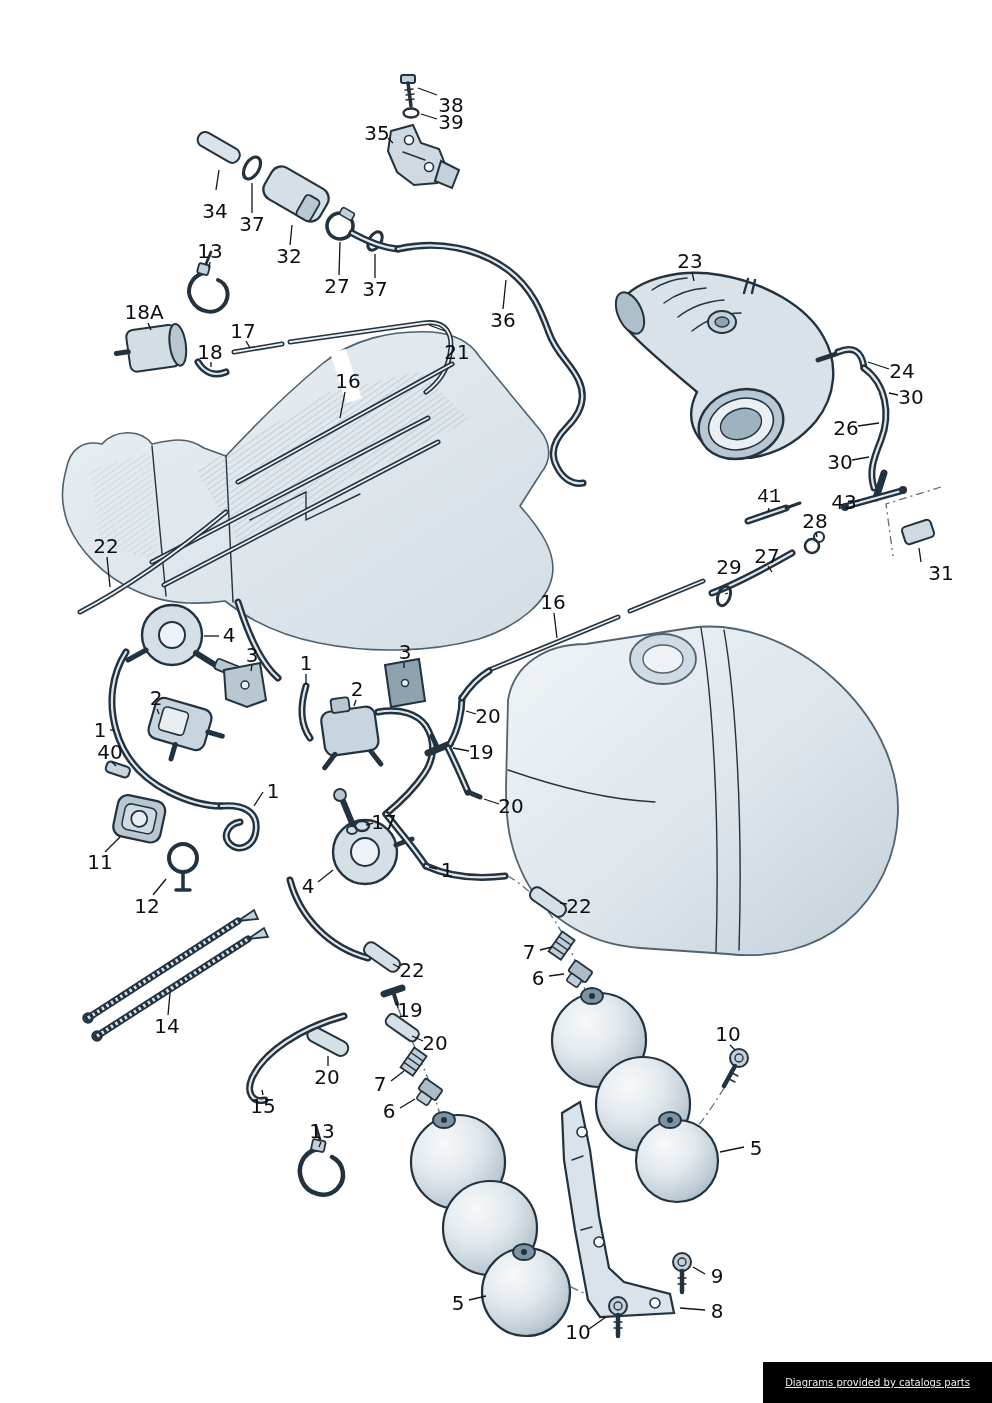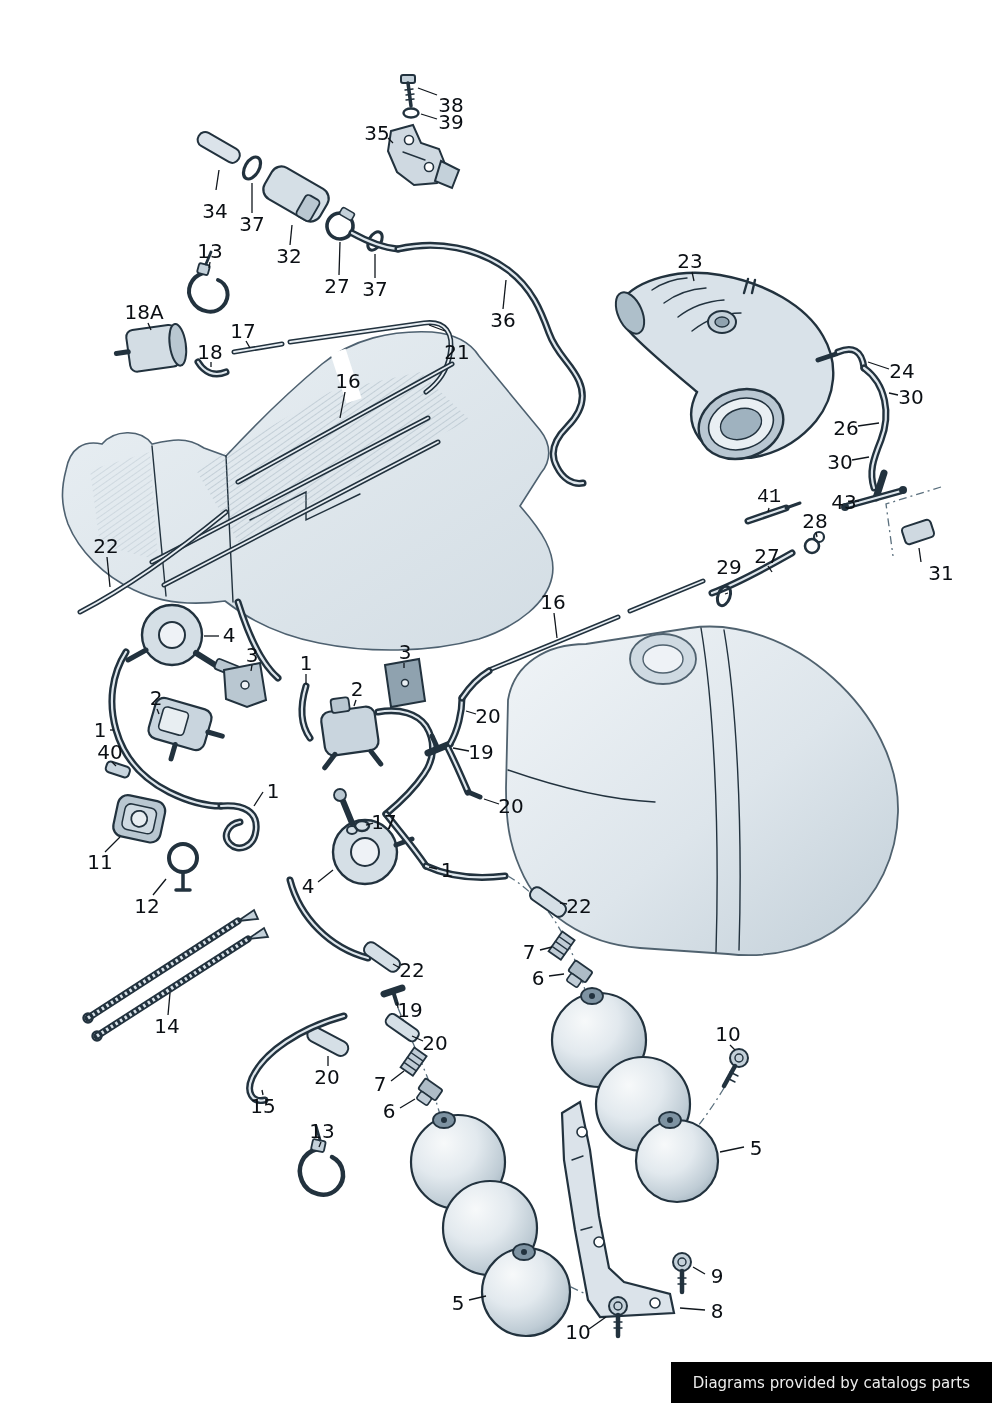--- a/index.html
+++ b/index.html
@@ -5,21 +5,21 @@
   html,body{margin:0;padding:0;background:#ffffff;}
   #stage{position:relative;width:992px;height:1403px;background:#ffffff;overflow:hidden;
          font-family:"DejaVu Sans","Liberation Sans",sans-serif;}
   #diagram-svg{position:absolute;left:0;top:0;}
   #leader-svg{position:absolute;left:0;top:0;pointer-events:none;}
   #leader-svg line{stroke:#10161c;stroke-width:1.3;}
   #label-layer{position:absolute;left:0;top:0;width:100%;height:100%;pointer-events:none;}
   .part-label{position:absolute;transform:translate(-50%,-50%);font-size:20px;color:#0b0f14;
               white-space:nowrap;line-height:1;}
   #footer-bar{position:absolute;right:0;bottom:0;height:41px;background:#000000;color:#ededed;
-              display:flex;align-items:center;padding:0 22px;font-size:15px;}
+              display:flex;align-items:center;padding:0 22px;font-size:10px;text-decoration:underline;}
   
   .ln{stroke:#22323e;stroke-linecap:round;stroke-linejoin:round;fill:none;}
   .thin{stroke:#22323e;stroke-width:1.4;fill:none;stroke-linecap:round;}
   .hose{stroke:#22323e;stroke-width:7;fill:none;stroke-linecap:round;}
   .hoseHi{stroke:#dfe7ed;stroke-width:2.2;fill:none;stroke-linecap:round;}
   .pipe{stroke:#22323e;stroke-width:5;fill:none;stroke-linecap:round;}
   .pipeHi{stroke:#e8eef3;stroke-width:1.8;fill:none;stroke-linecap:round;}
   .dash{stroke:#5a6f7d;stroke-width:1.3;fill:none;stroke-dasharray:8 4 2 4;}
 </style>
 </head>

